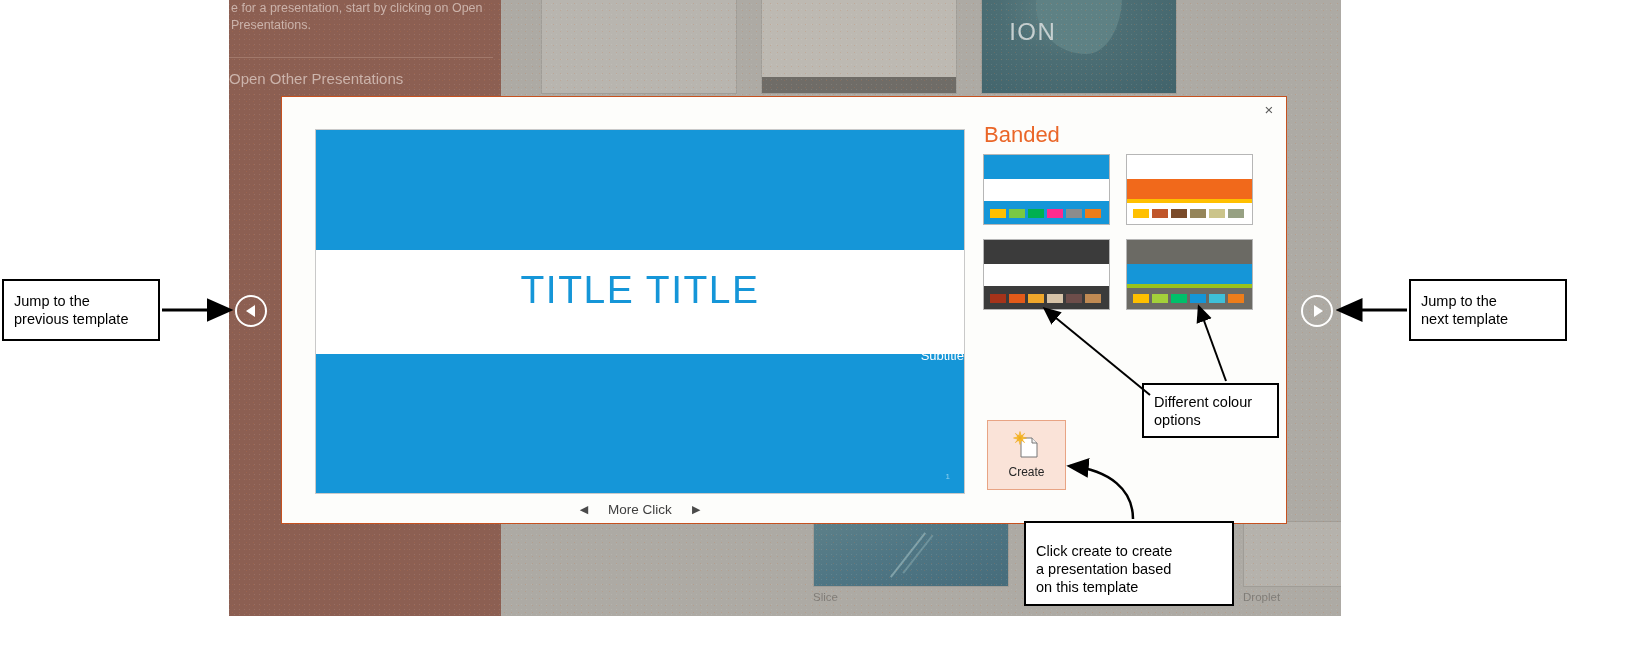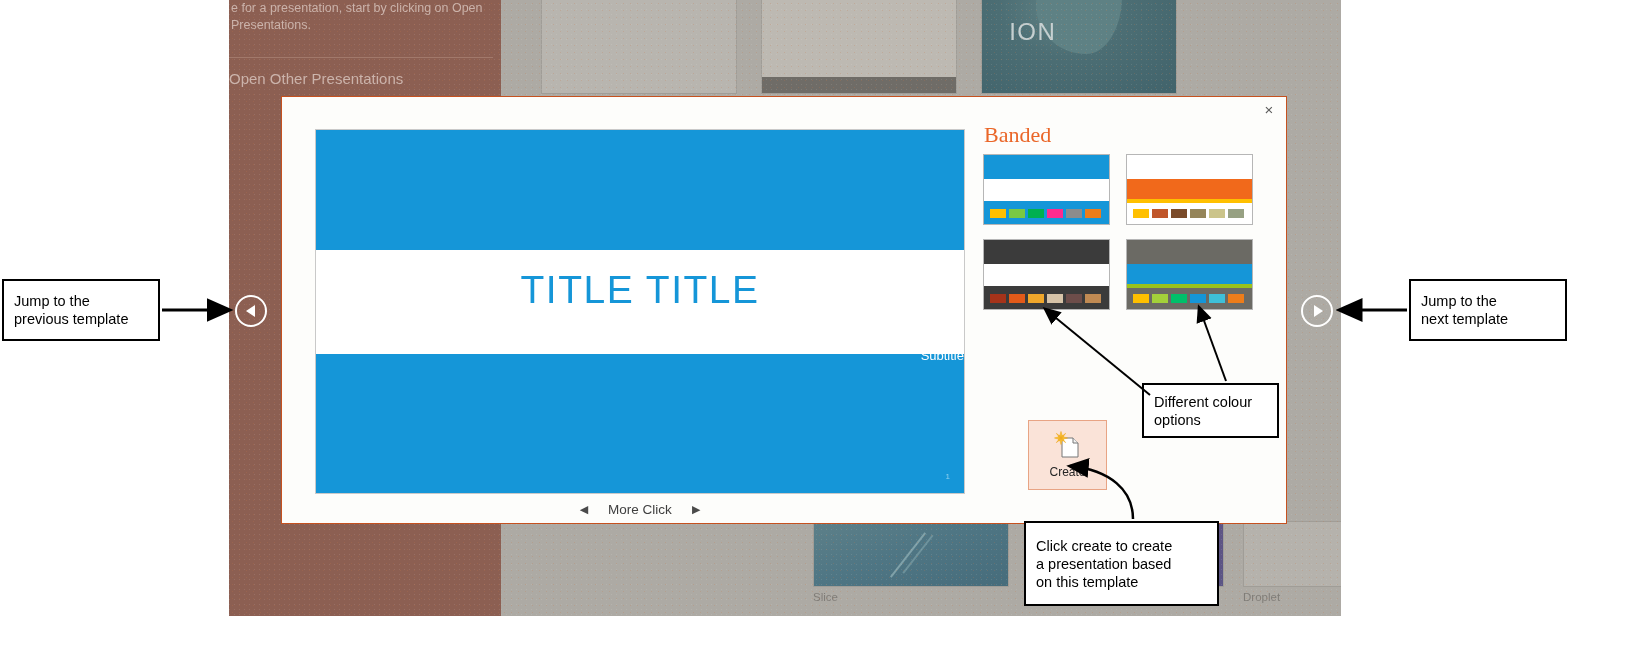--- a/index.html
+++ b/index.html
@@ -138,36 +138,36 @@
   .more-images {
     position: absolute; left: 33px; top: 400px; width: 650px; height: 24px;
     display: flex; align-items: center; justify-content: center; gap: 20px;
   }
   .mi-label { color: #3f3f3f; font-size: 13.5px; }
   .mi-arrow { color: #4a4a4a; font-size: 11px; cursor: pointer; }
 
   
   .tpl-name {
     position: absolute; left: 702px; top: 25px;
-    color: #ea6628; font-size: 22px; font-family: Liberation Serif, serif;
+    color: #ea6628; font-size: 22px; font-family: Liberation Sans, sans-serif;
   }
   .swatch-grid {
     position: absolute; left: 701px; top: 57px;
     width: 270px; display: flex; flex-wrap: wrap; gap: 14px 16px;
   }
   .swatch {
     width: 127px; height: 71px; border: 1px solid #b6b6b6;
     position: relative; overflow: hidden; cursor: pointer; background: #fff;
   }
   .sw-row { position: absolute; left: 0; width: 100%; }
   .sw-chips { position: absolute; left: 6px; bottom: 6px; display: flex; gap: 3px; }
   .sw-chip { width: 16px; height: 9px; }
 
   .create-btn {
-    position: absolute; left: 746px; top: 323px;
+    position: absolute; left: 705px; top: 323px;
     width: 79px; height: 70px;
     background: #fae3d8; border: 1px solid #e8a484;
     display: flex; flex-direction: column; align-items: center; justify-content: center;
     cursor: pointer;
   }
   .create-label { color: #262626; font-size: 12px; margin-top: 4px; }
   .create-icon { position: relative; width: 30px; height: 30px; }
 
   
   .callout {
@@ -359,21 +359,21 @@
   <div class="callout" style="left:1409px; top:279px; width:158px; height:62px; display:flex; align-items:center;">
     <span style="white-space:pre-line;">Jump to the
 next template</span>
   </div>
 
   <div class="callout" style="left:1142px; top:383px; width:137px; height:55px; display:flex; align-items:center;">
     <span style="white-space:pre-line;">Different colour
 options</span>
   </div>
 
-  <div class="callout" style="left:1024px; top:521px; width:195px; height:85px; display:flex; align-items:center;">
+  <div class="callout" style="left:1024px; top:521px; width:210px; height:85px; display:flex; align-items:flex-end;">
     <span style="white-space:pre-line;">Click create to create
 a presentation based
 on this template</span>
   </div>
 
   <svg class="ann">
     <defs>
       <marker id="ah" markerWidth="9" markerHeight="9" refX="7.5" refY="4" orient="auto">
         <path d="M0,0 L9,4 L0,8 z" fill="#000000"></path>
       </marker>

